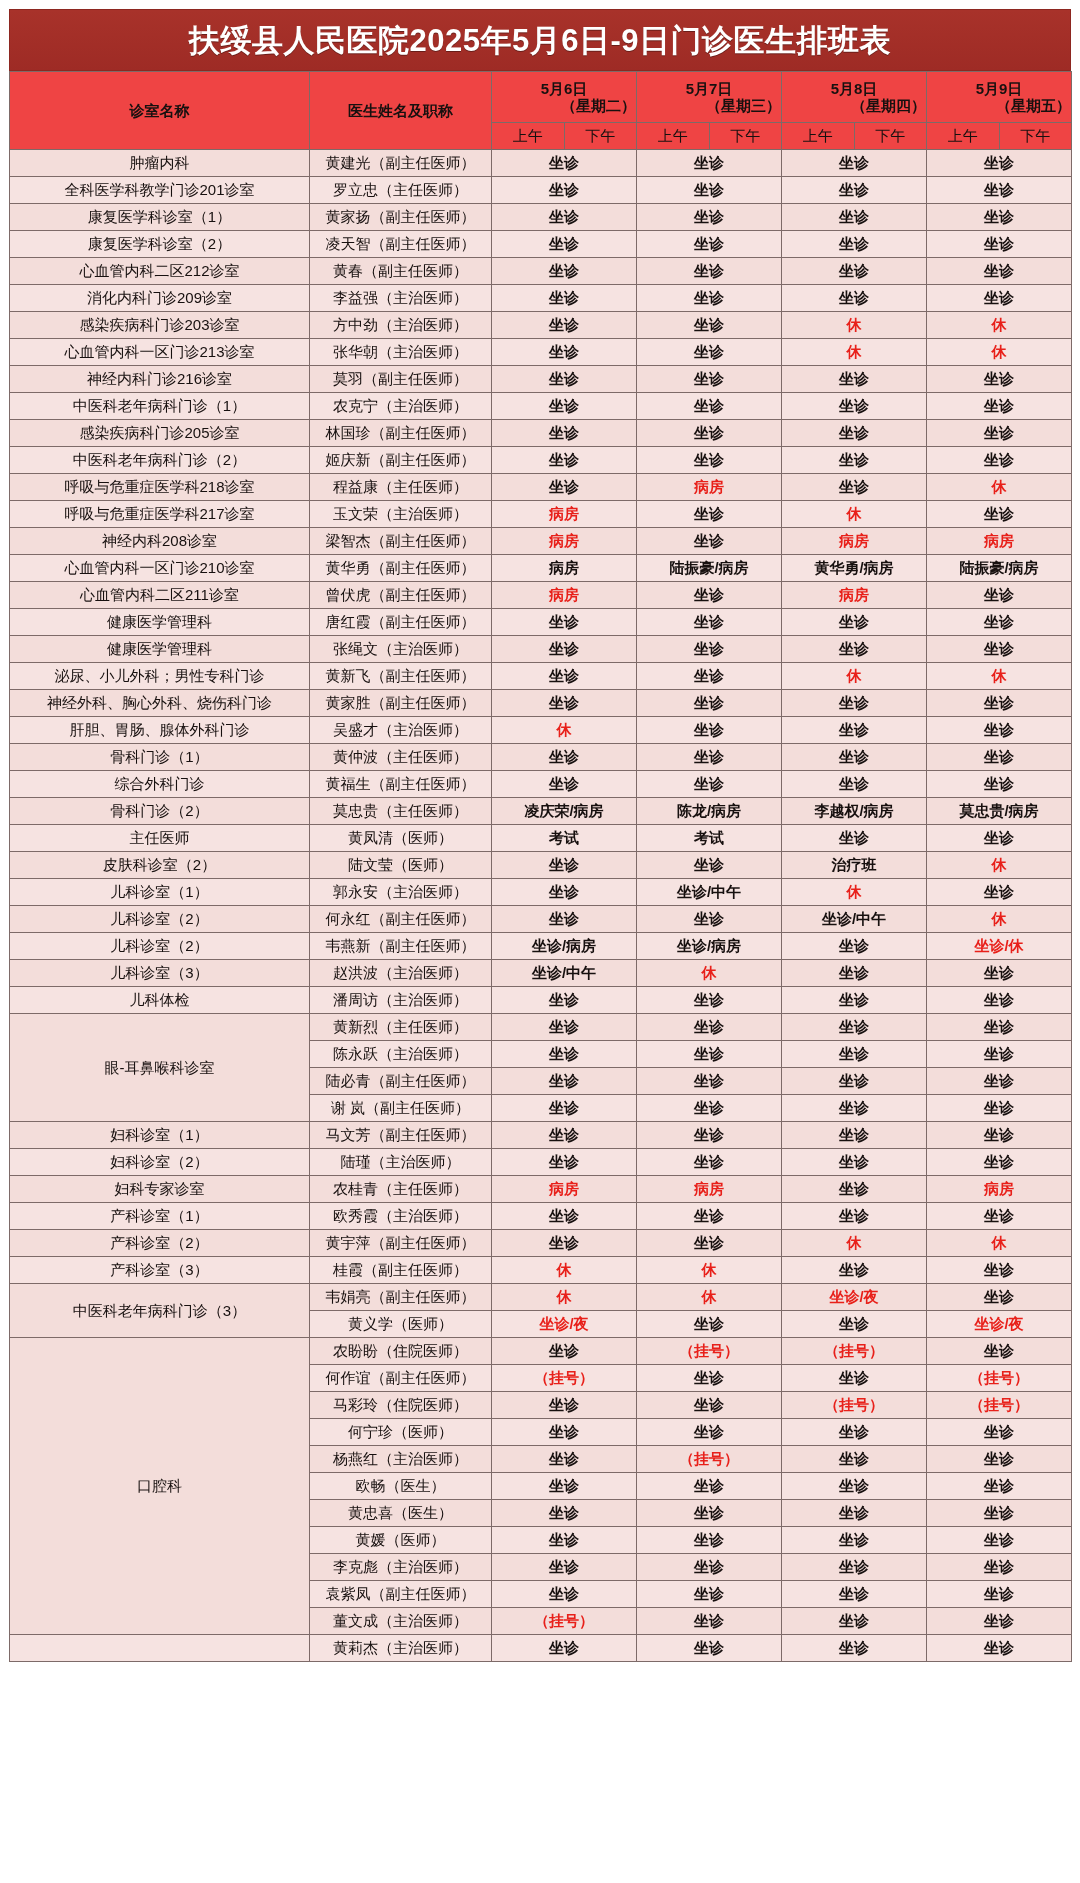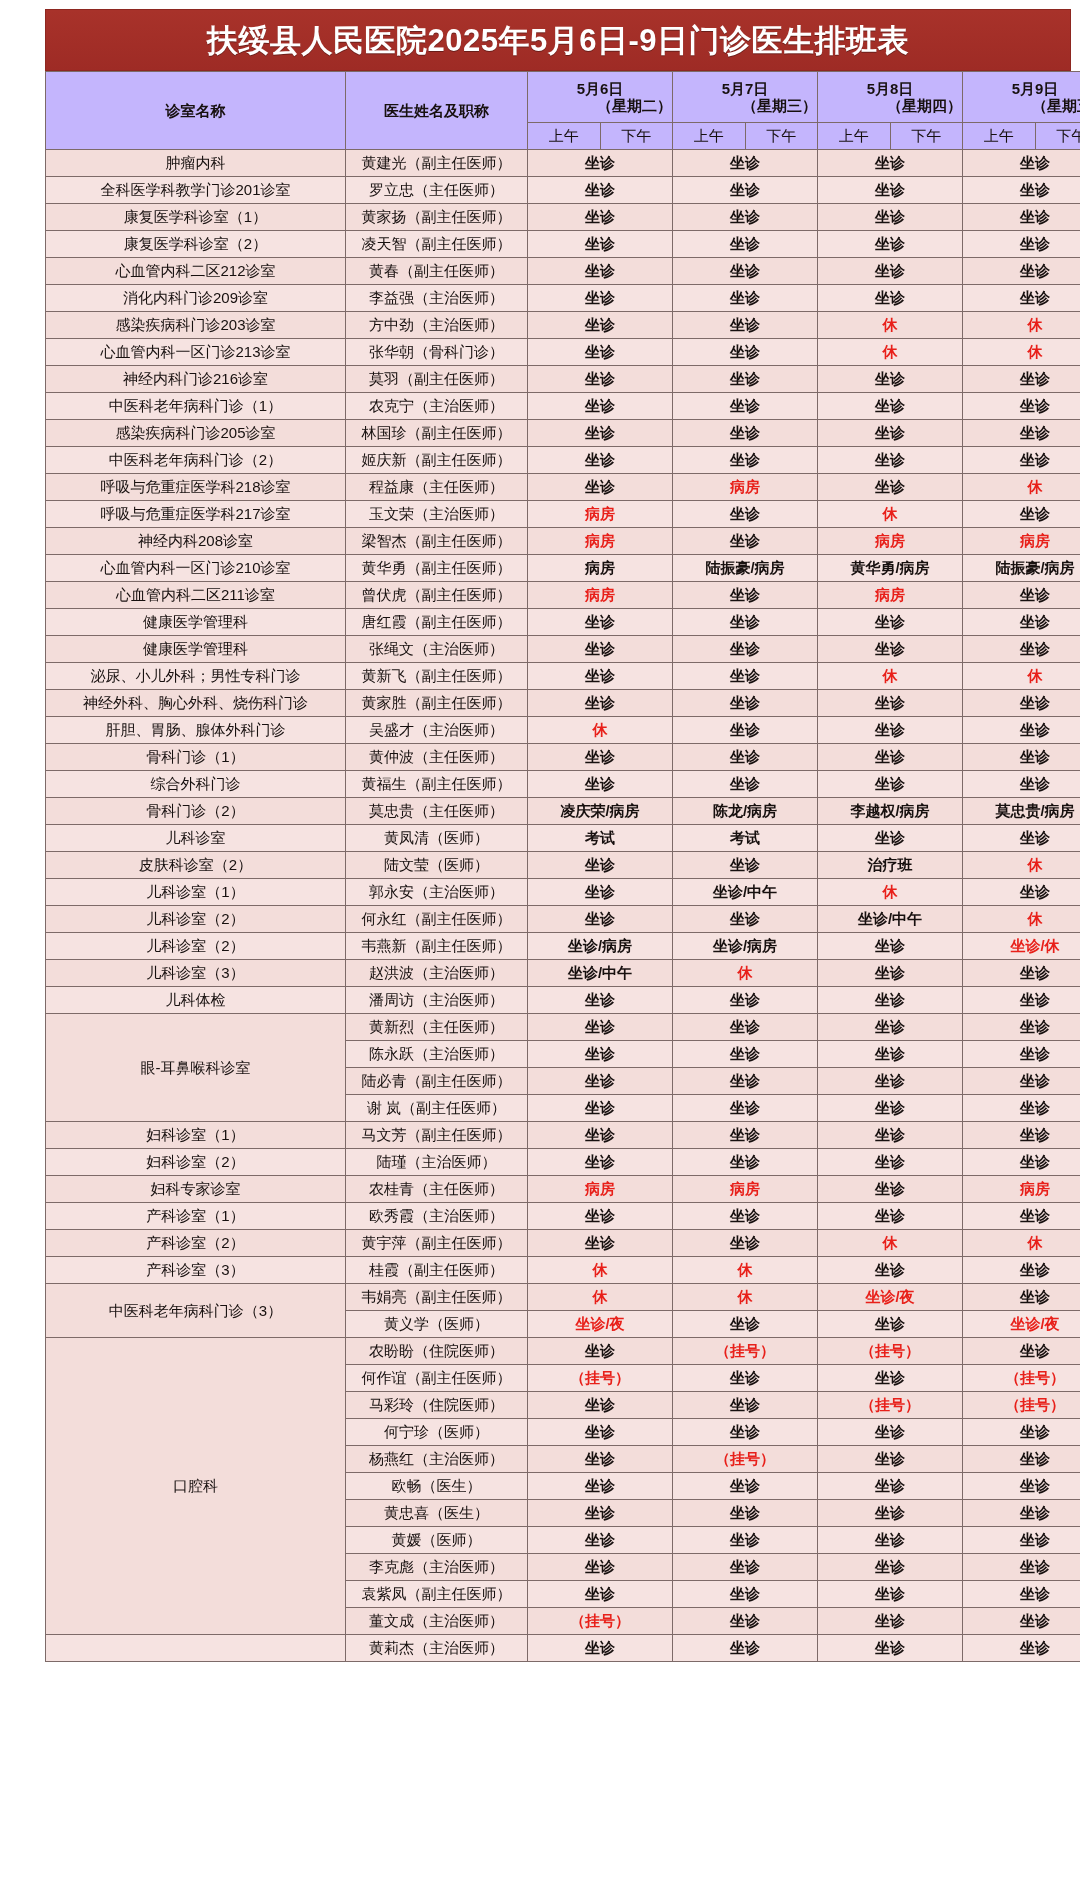--- a/index.html
+++ b/index.html
@@ -12,21 +12,20 @@
     font-family: "Liberation Sans", "DejaVu Sans", sans-serif;
     -webkit-font-smoothing: antialiased;
   }
   #page {
     width: 1080px;
     height: 1883px;
     background: #ffffff;
     position: relative;
     overflow: hidden;
     box-sizing: border-box;
-    padding-left: 36px;
   }
 
   
   .title-banner {
     background: #a93226;
     background: linear-gradient(180deg, #a8322a 0%, #9e2b25 100%);
     height: 62px;
     margin: 9px 9px 0 9px;
     display: flex;
     align-items: center;
@@ -63,21 +62,21 @@
     vertical-align: middle;
     font-size: 15px;
     color: #17100f;
     line-height: 1.15;
     overflow: hidden;
     white-space: nowrap;
   }
 
   
   thead th {
-    background: #c4b5fd;
+    background: #ef4444;
     font-weight: bold;
   }
   th.h-room, th.h-doc {
     height: 76px;
     font-size: 17px;
   }
   th.h-day {
     height: 50px;
     font-size: 16px;
     line-height: 1.35;
@@ -225,21 +224,21 @@
         <tr>
           <td class="room">感染疾病科门诊203诊室</td>
           <td class="doc">方中劲（主治医师）</td>
           <td class="val black" colspan="2">坐诊</td>
           <td class="val black" colspan="2">坐诊</td>
           <td class="val red" colspan="2">休</td>
           <td class="val red" colspan="2">休</td>
         </tr>
         <tr>
           <td class="room">心血管内科一区门诊213诊室</td>
-          <td class="doc">张华朝（骨科门诊）</td>
+          <td class="doc">张华朝（主治医师）</td>
           <td class="val black" colspan="2">坐诊</td>
           <td class="val black" colspan="2">坐诊</td>
           <td class="val red" colspan="2">休</td>
           <td class="val red" colspan="2">休</td>
         </tr>
         <tr>
           <td class="room">神经内科门诊216诊室</td>
           <td class="doc">莫羽（副主任医师）</td>
           <td class="val black" colspan="2">坐诊</td>
           <td class="val black" colspan="2">坐诊</td>
@@ -368,21 +367,21 @@
         </tr>
         <tr>
           <td class="room">骨科门诊（2）</td>
           <td class="doc">莫忠贵（主任医师）</td>
           <td class="val black" colspan="2">凌庆荣/病房</td>
           <td class="val black" colspan="2">陈龙/病房</td>
           <td class="val black" colspan="2">李越权/病房</td>
           <td class="val black" colspan="2">莫忠贵/病房</td>
         </tr>
         <tr>
-          <td class="room">儿科诊室</td>
+          <td class="room">主任医师</td>
           <td class="doc">黄凤清（医师）</td>
           <td class="val black" colspan="2">考试</td>
           <td class="val black" colspan="2">考试</td>
           <td class="val black" colspan="2">坐诊</td>
           <td class="val black" colspan="2">坐诊</td>
         </tr>
         <tr>
           <td class="room">皮肤科诊室（2）</td>
           <td class="doc">陆文莹（医师）</td>
           <td class="val black" colspan="2">坐诊</td>

